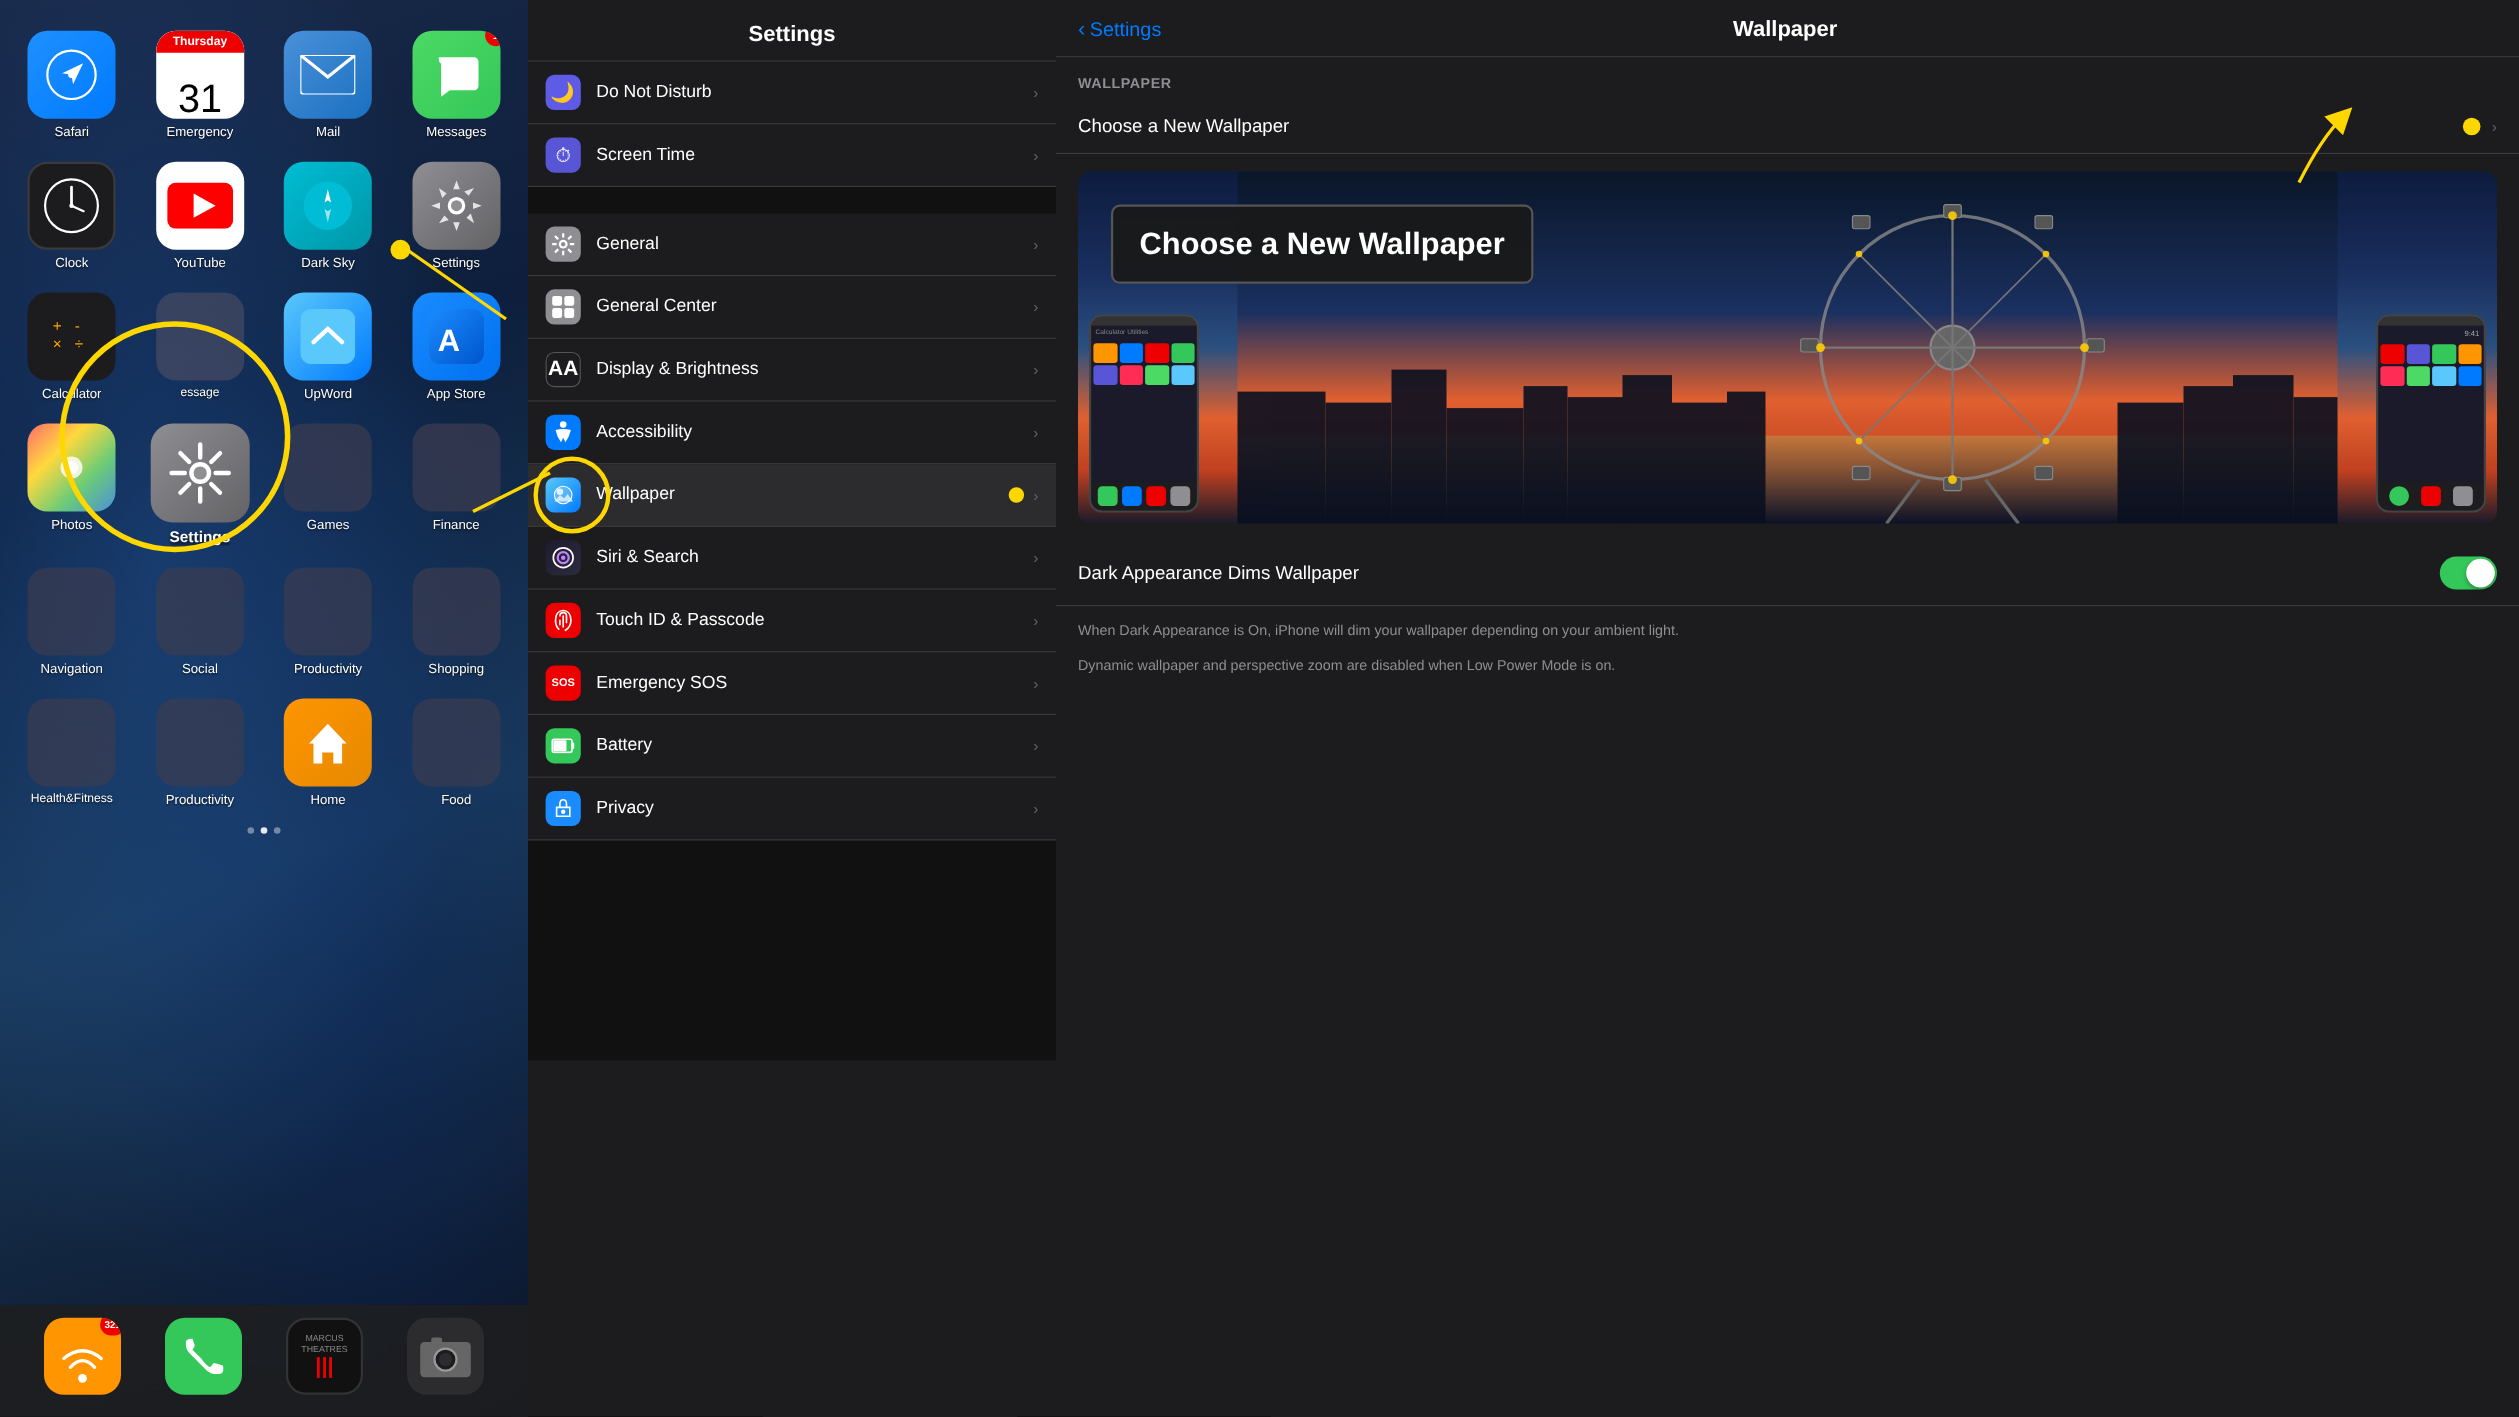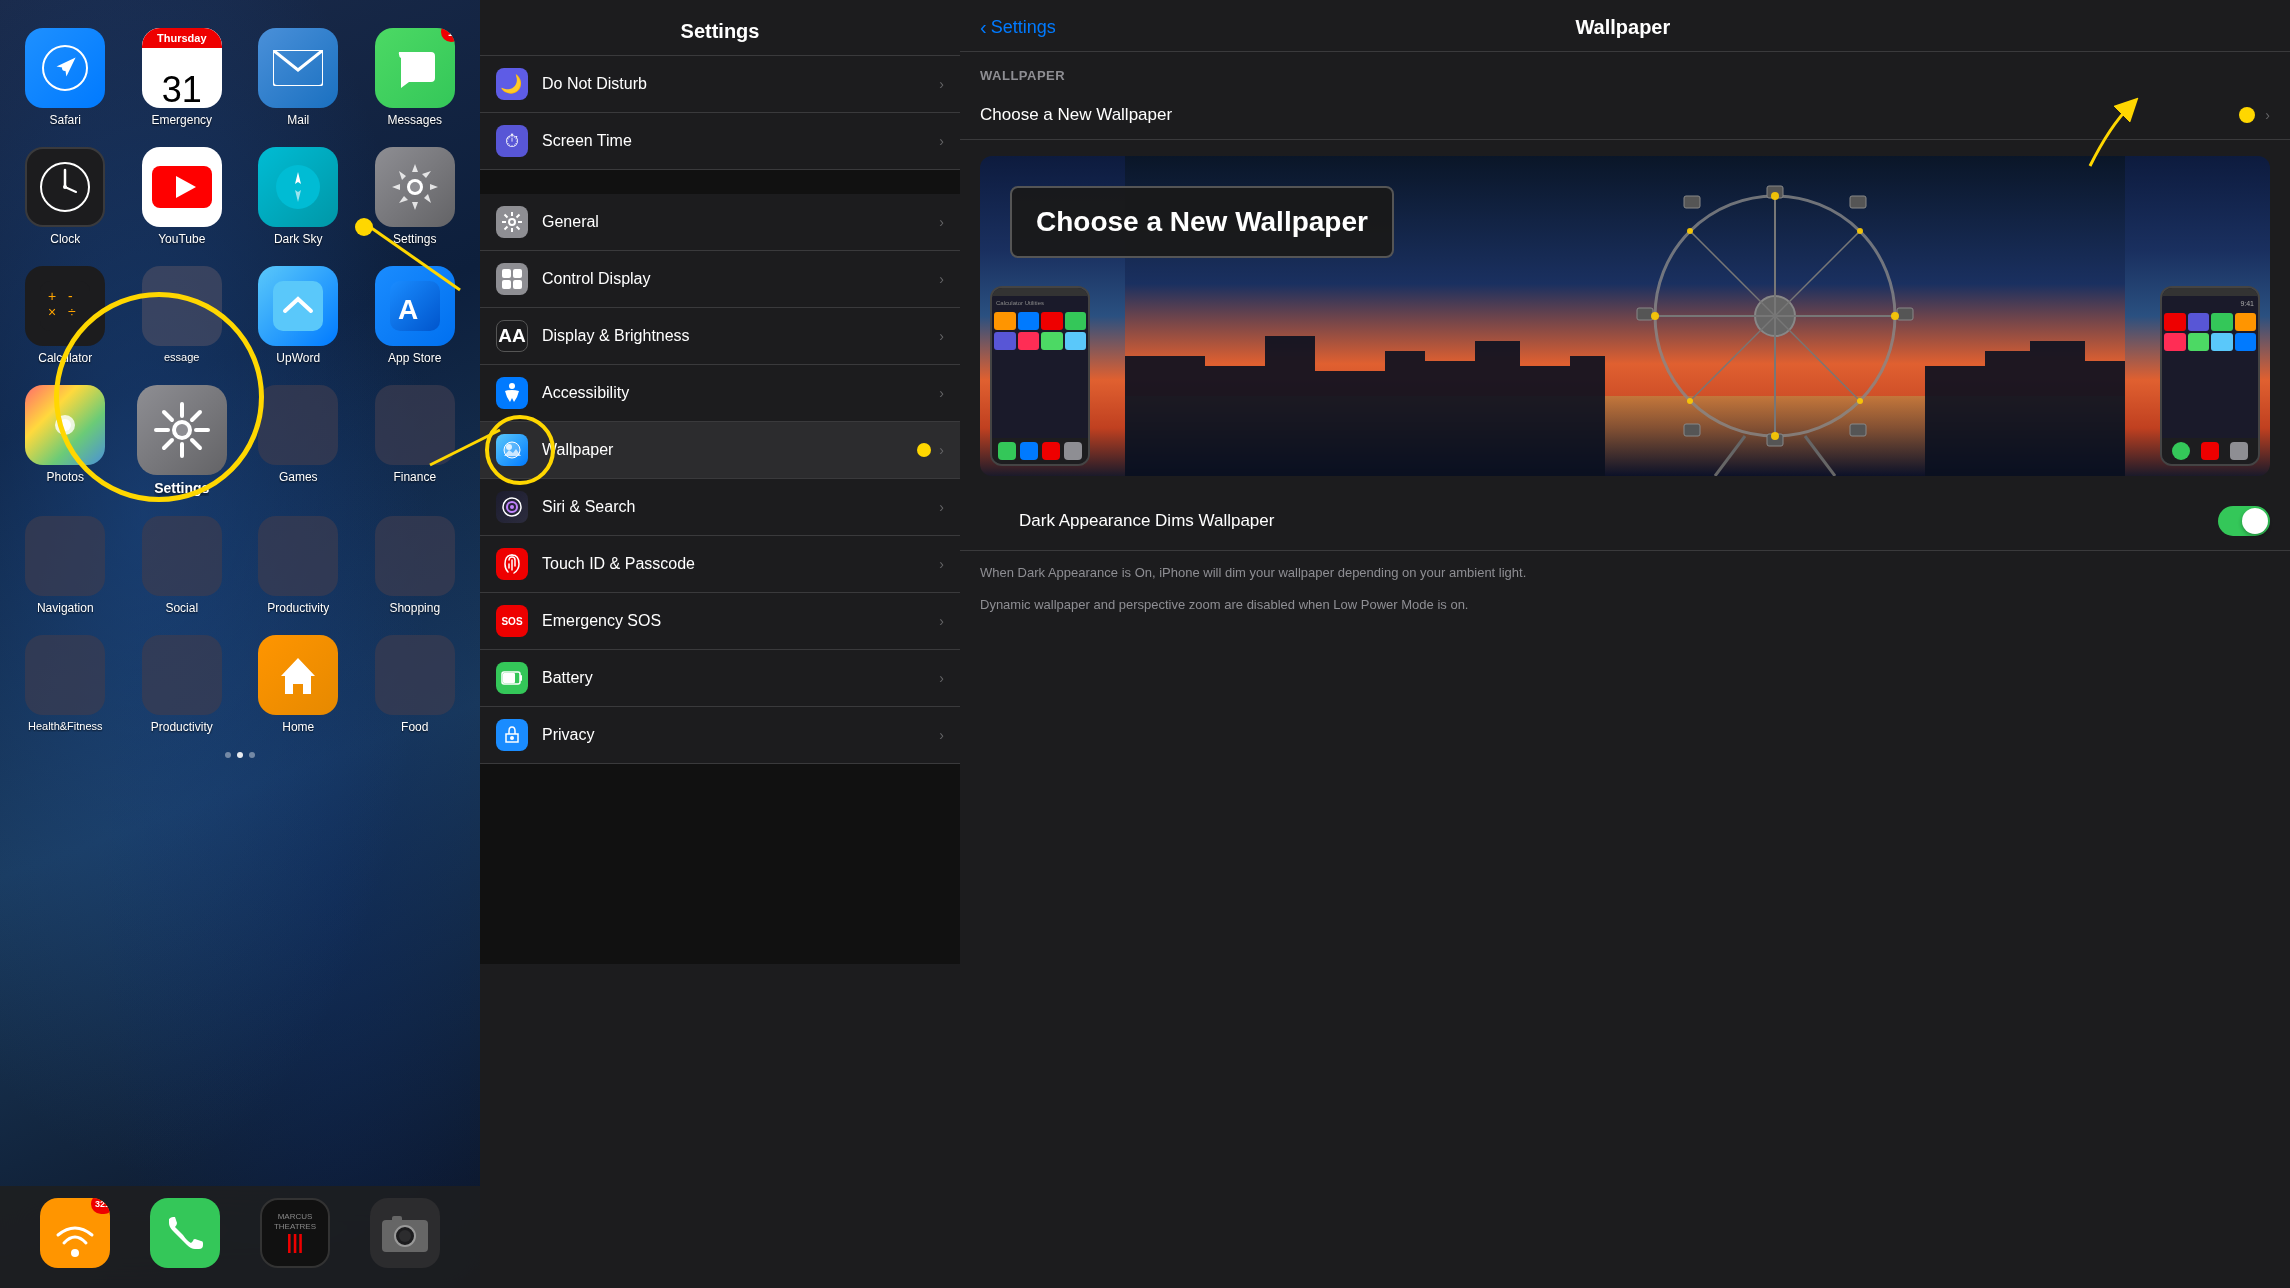--- a/index.html
+++ b/index.html
@@ -273,21 +273,20 @@
       display: flex;
       align-items: center;
       padding: 14px 20px;
       border-bottom: 0.5px solid #3a3a3c;
     }
 
     .dark-appearance-label {
       flex: 1;
       font-size: 17px;
       color: #fff;
-      margin-left: 39px;
     }
 
     .toggle-on {
       width: 52px;
       height: 30px;
       background: #34c759;
       border-radius: 15px;
       position: relative;
     }
 
@@ -745,21 +744,21 @@
 
     <div class="settings-row">
       <div class="settings-row-icon" style="background:#8e8e93;">
         <svg width="22" height="22" viewBox="0 0 22 22">
             <rect x="1" y="1" width="9" height="9" rx="2" fill="#fff"></rect>
             <rect x="12" y="1" width="9" height="9" rx="2" fill="#fff"></rect>
             <rect x="1" y="12" width="9" height="9" rx="2" fill="#fff"></rect>
             <rect x="12" y="12" width="9" height="9" rx="2" fill="#fff"></rect>
           </svg>
       </div>
-      <span class="settings-row-label">Control Display</span>
+      <span class="settings-row-label">General Center</span>
       <span class="settings-row-chevron">›</span>
     </div>
 
     <div class="settings-row">
       <div class="settings-row-icon" style="background:#1c1c1e;border:1px solid #555;">
         <span style="color:#fff;font-size:19px;font-weight:600;">AA</span>
       </div>
       <span class="settings-row-label">Display &amp; Brightness</span>
       <span class="settings-row-chevron">›</span>
     </div>

